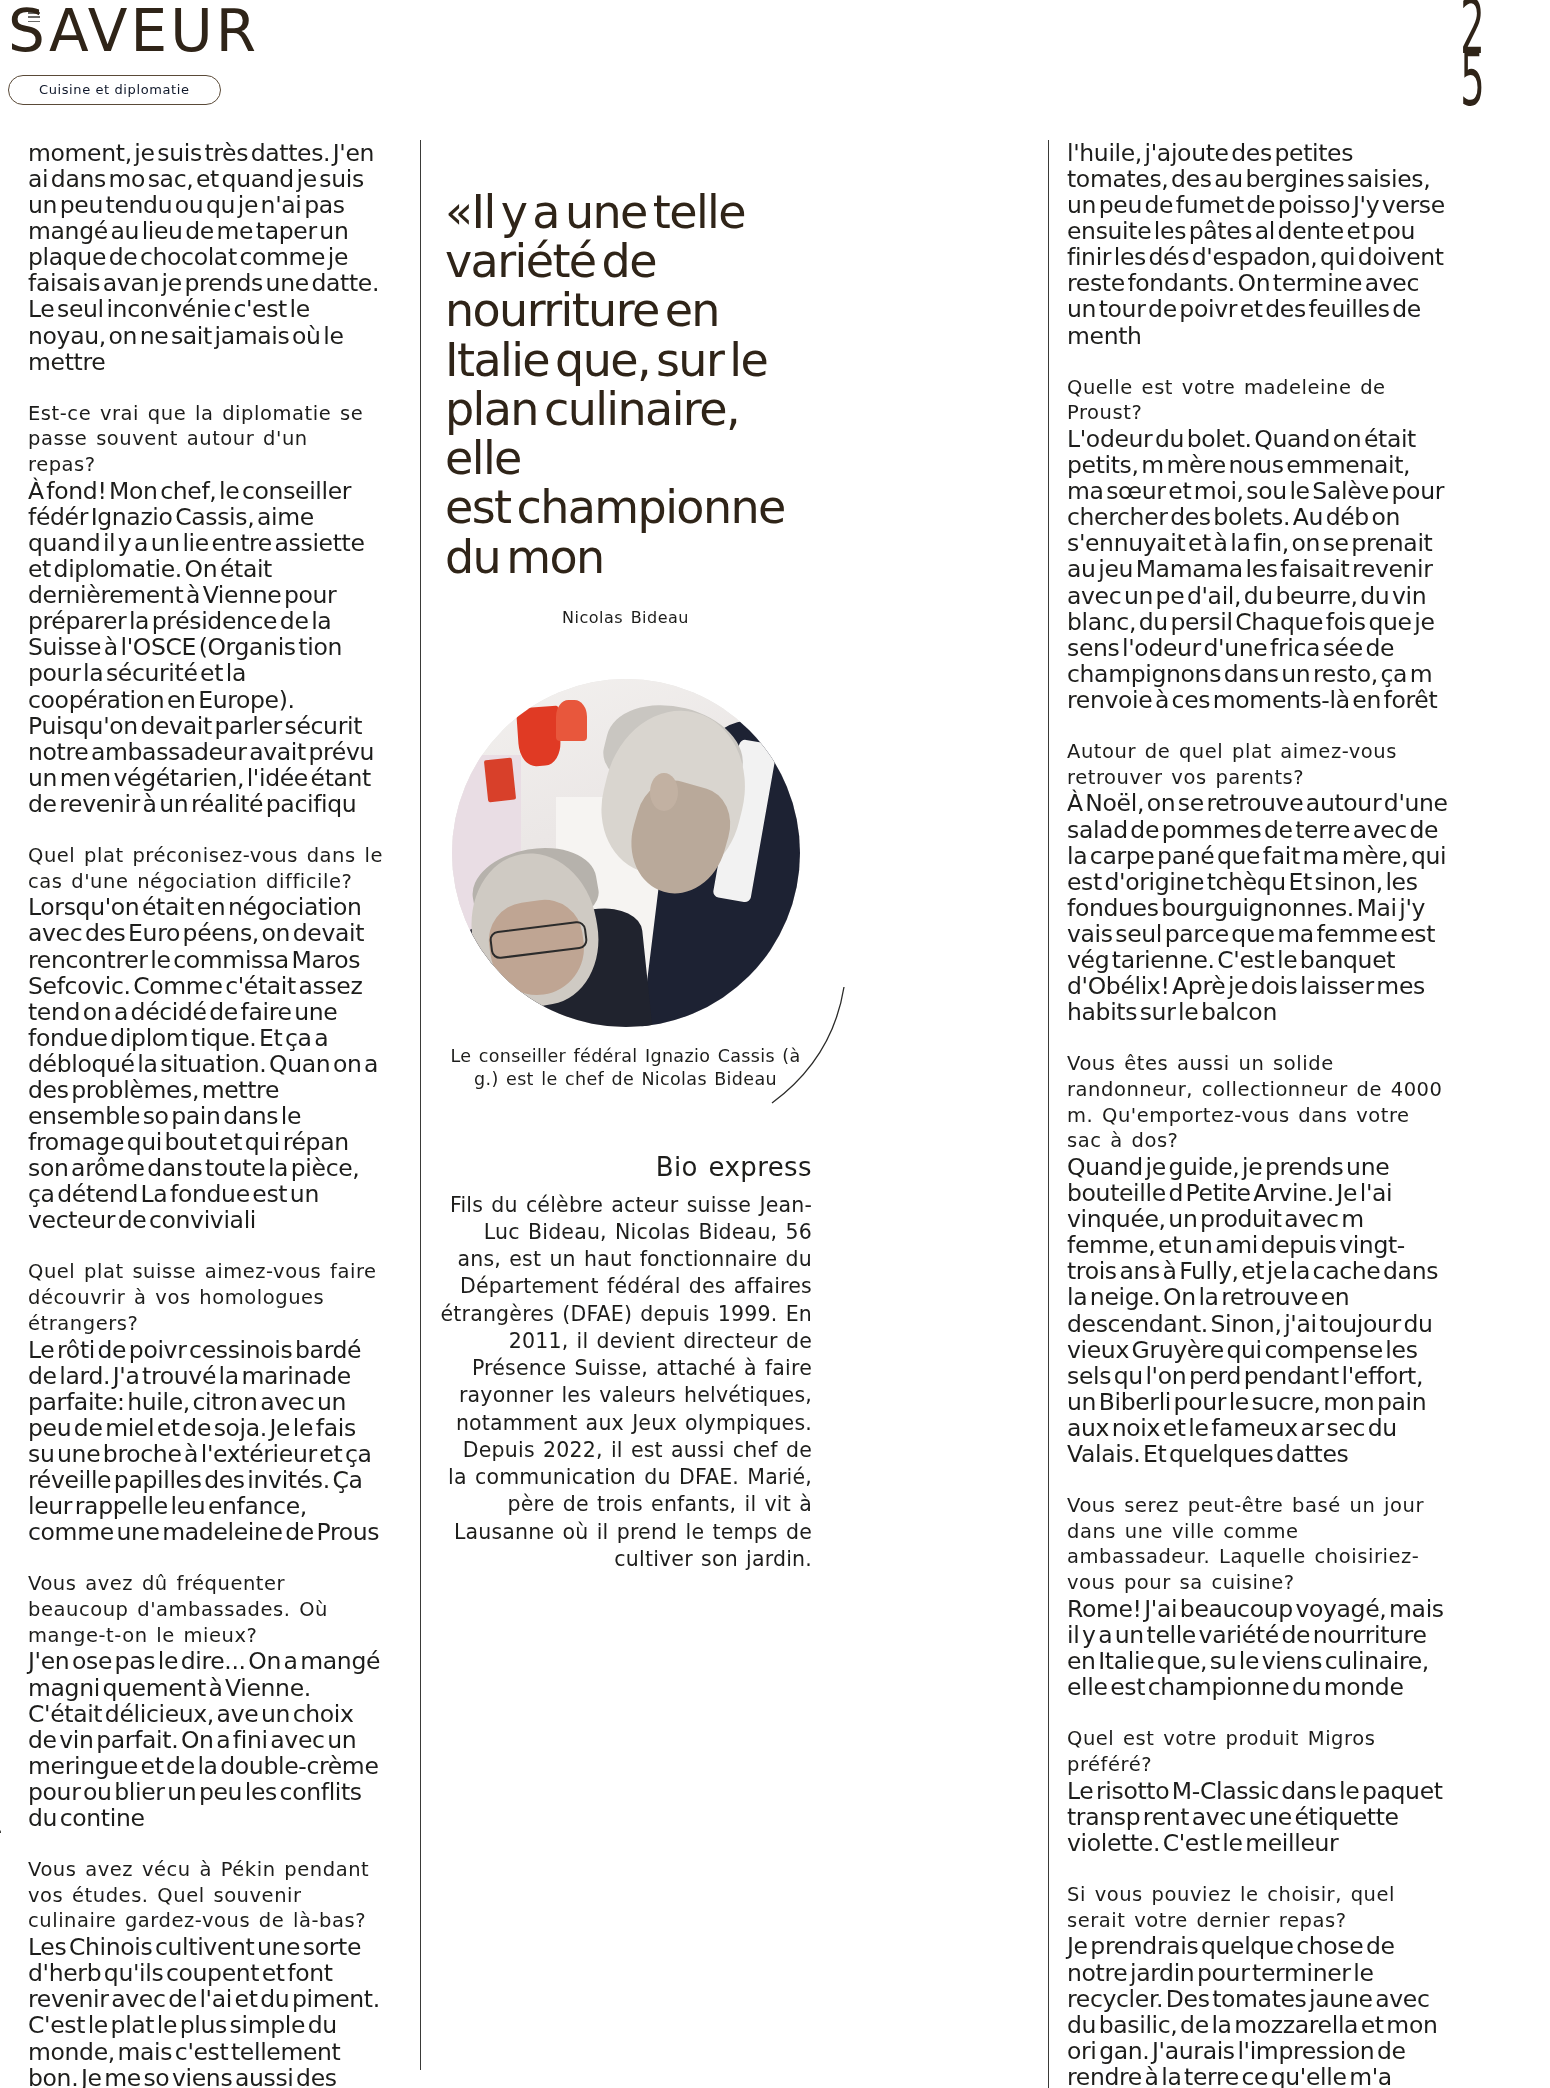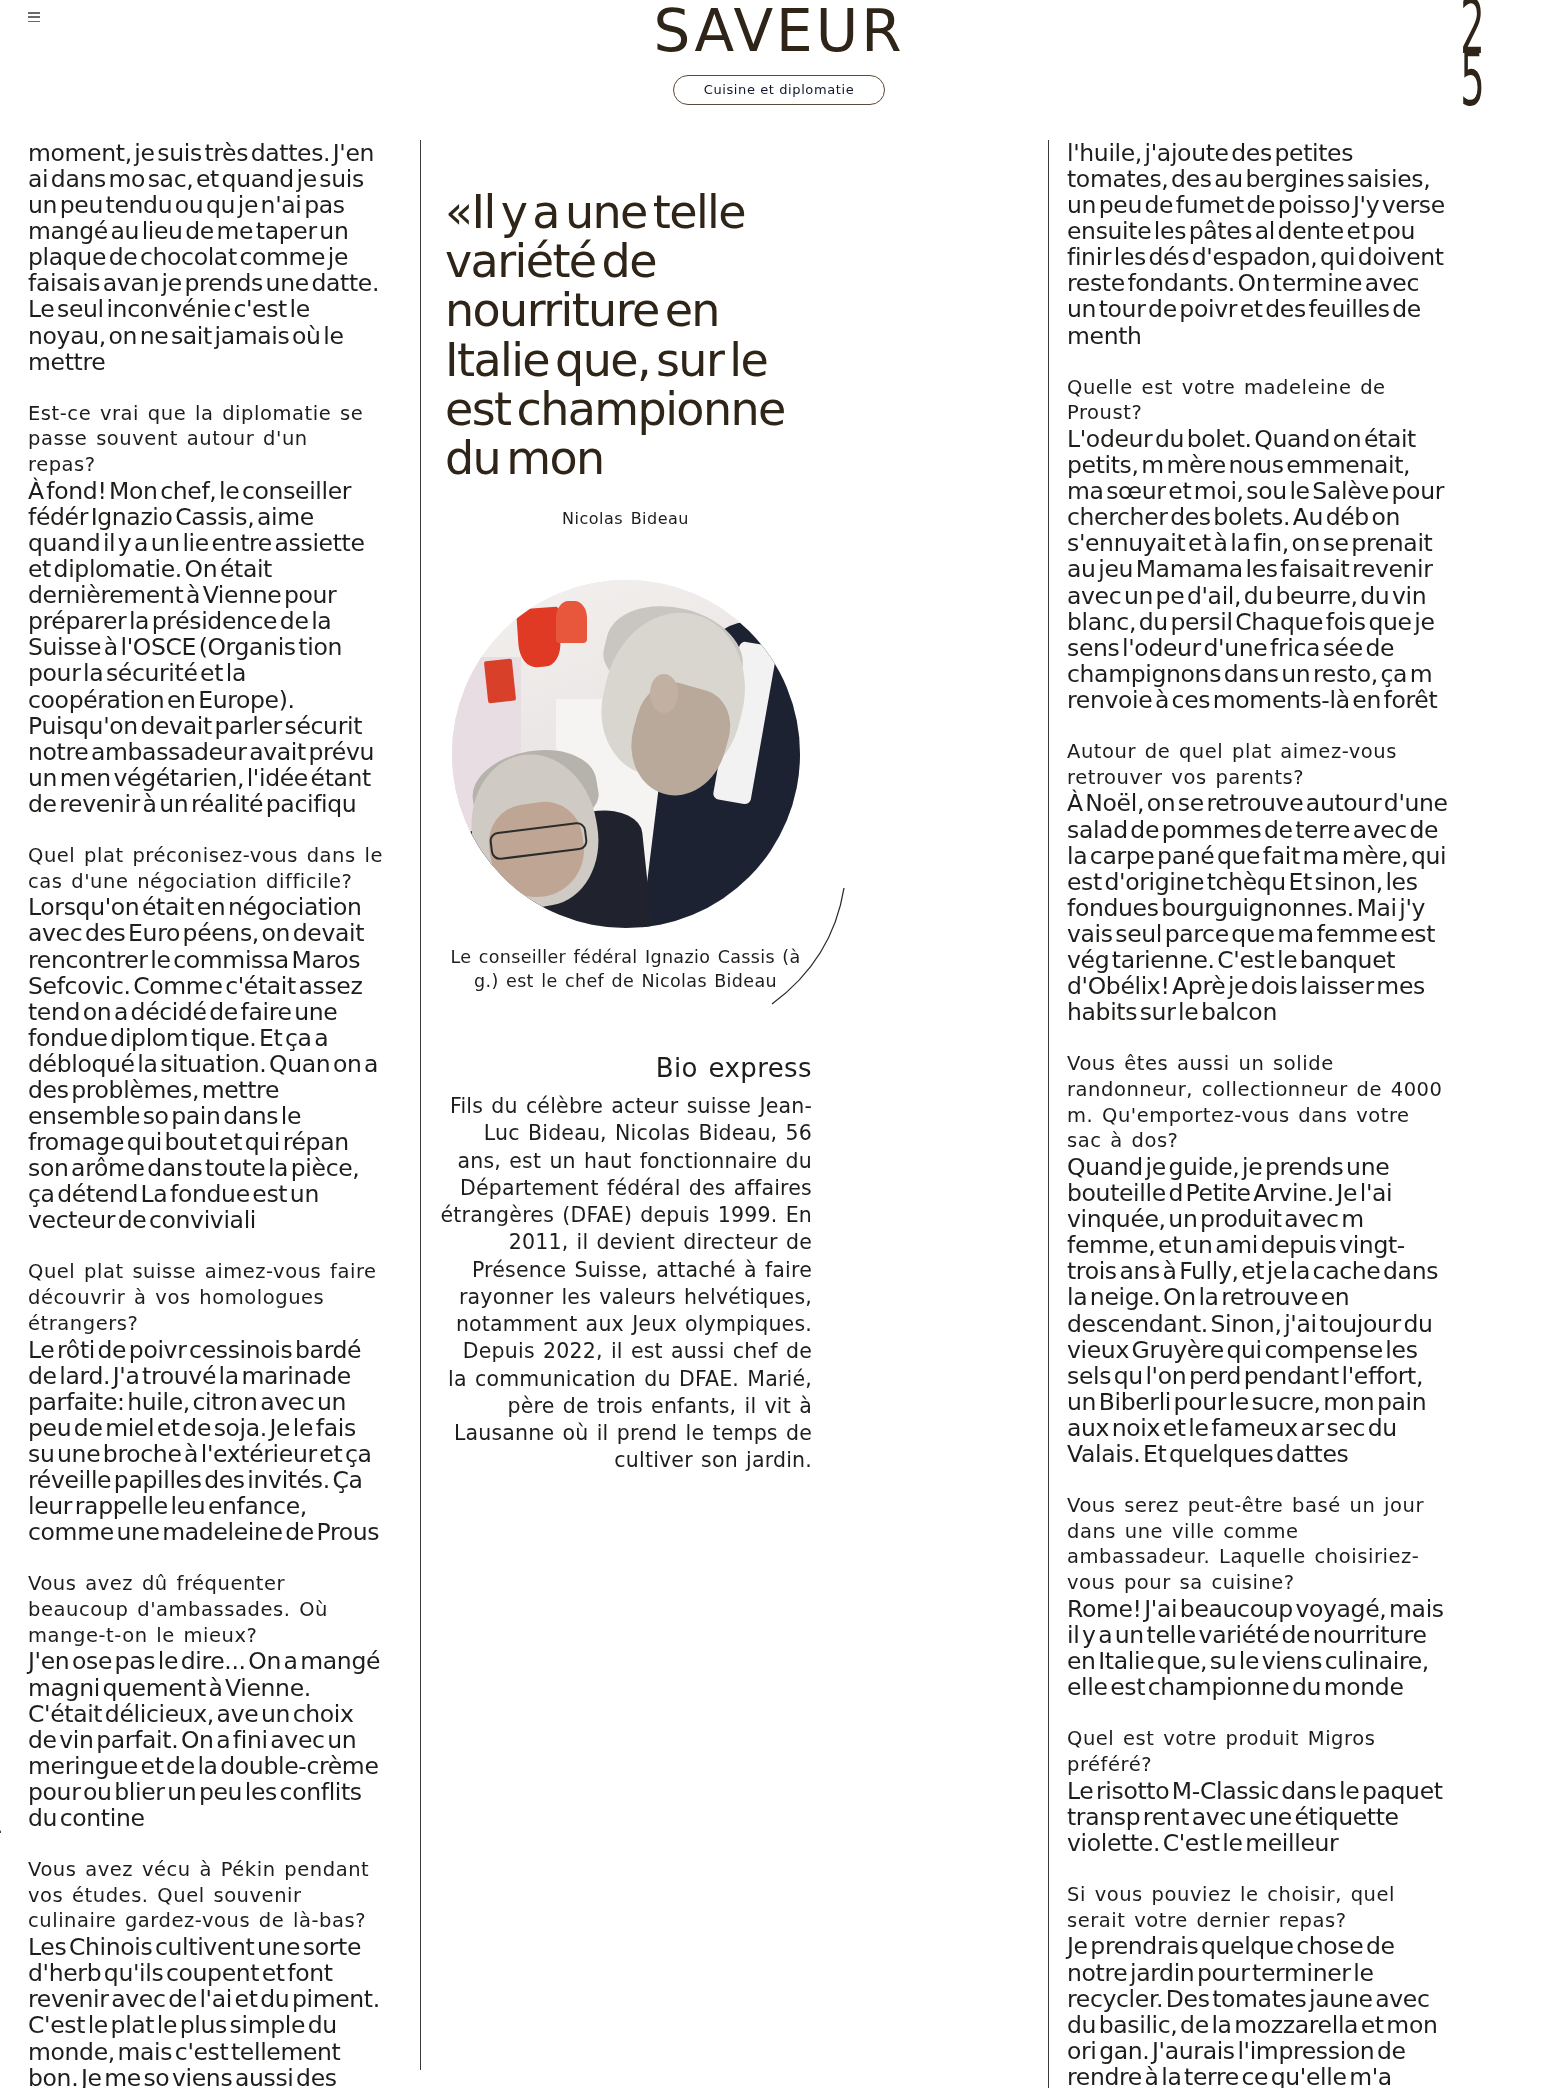--- a/index.html
+++ b/index.html
@@ -24,21 +24,21 @@
     position: absolute;
     left: 28px; top: 12px;
     width: 12px; height: 10px;
     display: flex; flex-direction: column; justify-content: space-between;
   }
   .hamburger i { display:block; height:1.5px; background:#6a6a68; width:100%; }
 
   .brand-wrap {
     position: absolute;
     left: 8px; right: 0; top: 2px;
-    text-align: center;
+    text-align: left;
   }
   .brand-title {
     font-family: "DejaVu Sans", "Liberation Sans", sans-serif;
     font-size: 58px;
     letter-spacing: 3px;
     color: #2f2418;
     font-weight: 400;
     line-height: 1.0;
     margin: 0;
   }
@@ -252,20 +252,21 @@
       </div>
     </div>
 
   <div class="col col-mid">
 
     <div class="pullquote" id="pullquote">
         <div>«Il y a une telle</div>
         <div>variété de</div>
         <div>nourriture en</div>
         <div>Italie que, sur le</div>
+        <div>plan culinaire, elle</div>
         <div>est championne</div>
         <div>du mon</div>
       </div>
     <div class="pq-attrib">Nicolas Bideau</div>
 
     <div class="photo-wrap">
       <div class="photo">
         <div class="ph-bg"></div>
         <div class="ph-pinkbar"></div>
         <div class="ph-red1"></div>

